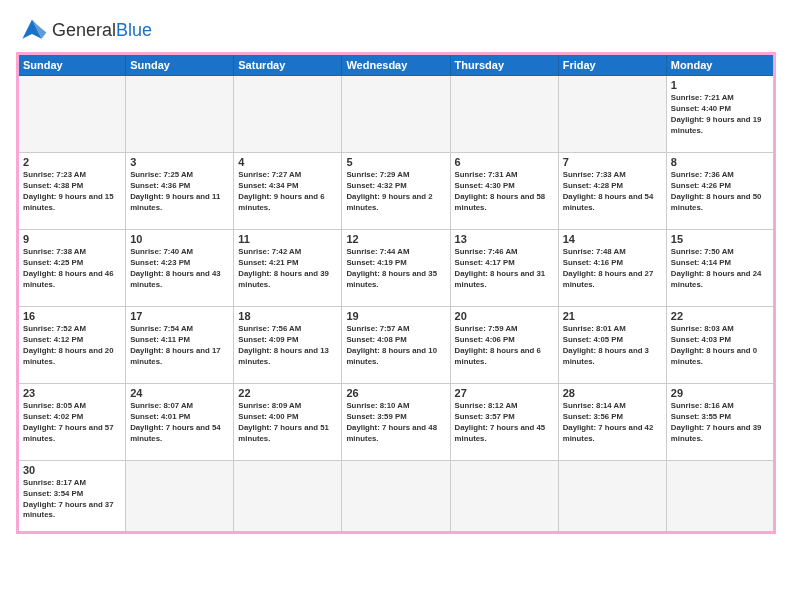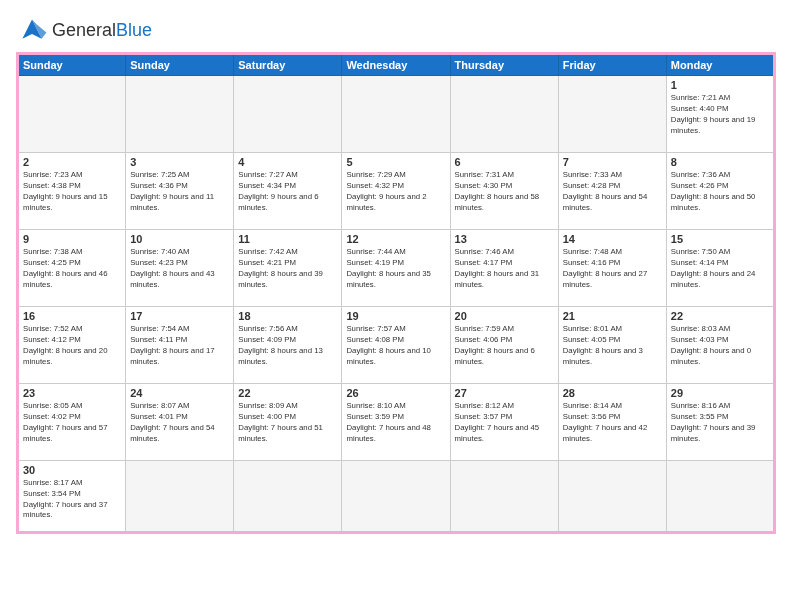--- a/index.html
+++ b/index.html
@@ -86,20 +86,21 @@
       font-size: 11px;
       font-weight: bold;
       color: #333;
       display: block;
       margin-bottom: 2px;
     }
     .day-info {
       font-size: 7.8px;
       color: #333;
       line-height: 1.4;
+      font-weight: bold;
     }
     .last-row td {
       height: 60px;
     }
   </style>
 </head>
 <body>
 
 <div class="page">
   <div class="header">

